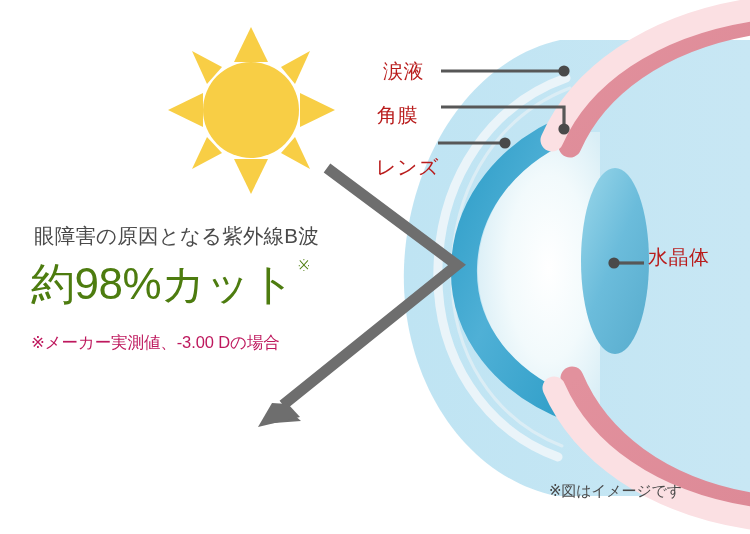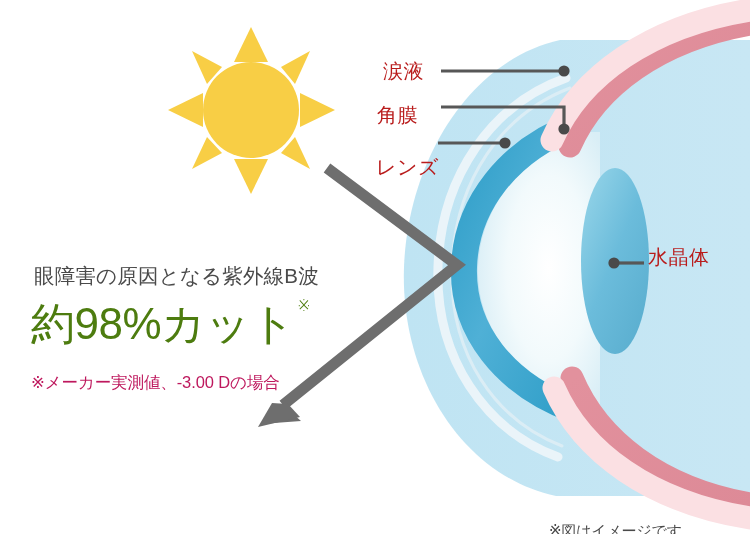--- a/index.html
+++ b/index.html
@@ -8,21 +8,21 @@
     background:#ffffff;
     font-family:"Liberation Sans","DejaVu Sans",sans-serif;
     overflow:hidden;
   }
   #stage { position:relative; width:750px; height:534px; background:#fff; }
 
   
   #art { position:absolute; left:0; top:0; width:750px; height:534px; }
 
   
-  .txt { position:absolute; color:#4d4d4d; white-space:nowrap;margin-top:40px; }
+  .txt { position:absolute; color:#4d4d4d; white-space:nowrap; }
 
   #headline {
     left:34px; top:222px;
     font-size:20.5px; letter-spacing:.2px; font-weight:400; color:#4a4a4a;
   }
   #bigline {
     left:31px; top:262px;
     font-size:44px; font-weight:300; letter-spacing:-.5px; color:#4d7c0f;
     line-height:1;
   }

